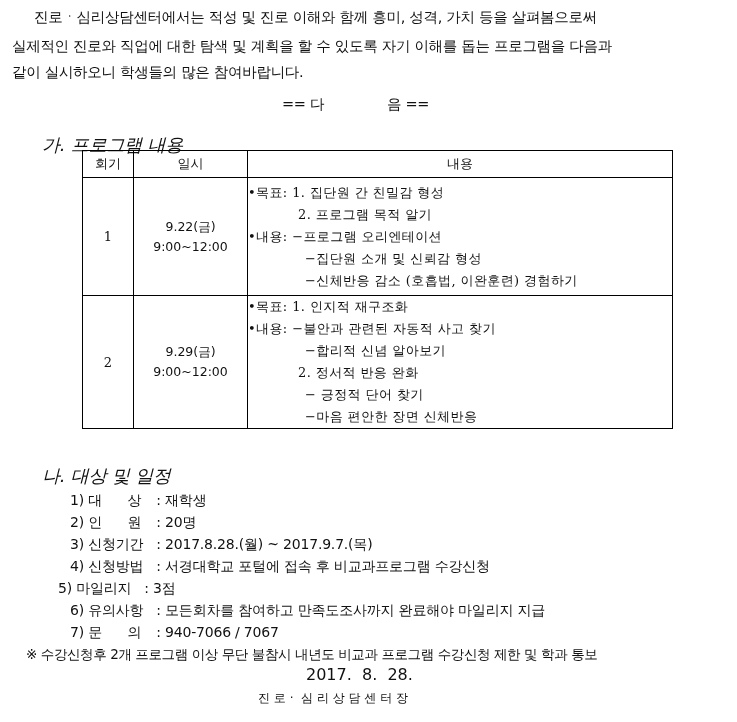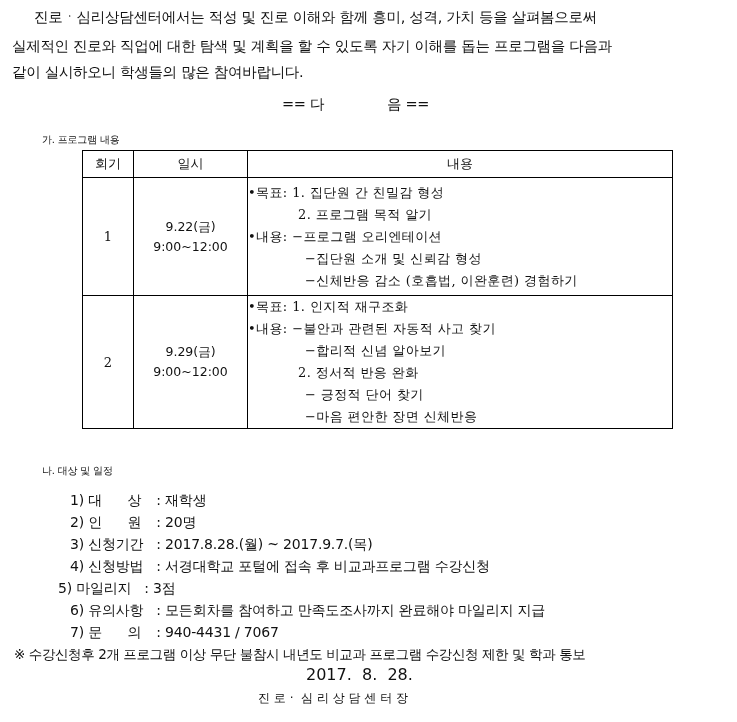--- a/index.html
+++ b/index.html
@@ -3,21 +3,21 @@
 <meta charset="utf-8">
 <style>
   html, body { margin: 0; padding: 0; background: #ffffff; }
   body {
     width: 737px; height: 722px; position: relative; overflow: hidden;
     font-family: "DejaVu Sans", "Liberation Sans", sans-serif;
     color: #111;
   }
   .abs { position: absolute; white-space: nowrap; }
   .intro { font-size: 14.5px; letter-spacing: -0.3px; }
-  .sec { font-size: 10px; letter-spacing: -0.2px; }
+  .sec { font-size: 18px; letter-spacing: -0.2px; font-style: italic; }
   table.prog {
     position: absolute; left: 82px; top: 150px; width: 591px;
     border-collapse: collapse; table-layout: fixed;
     font-size: 12.5px;
   }
   table.prog td, table.prog th {
     border: 1px solid #000; padding: 0; vertical-align: middle;
   }
   table.prog th { font-weight: normal; height: 26px; text-align: center; font-size: 13px; }
   .col-no { width: 51px; }
@@ -109,19 +109,19 @@
 <div class="abs list" style="left:58px; top:580px;">
   <span style="display:inline-block; width:82px; white-space:pre;">5) 마일리지</span>
   <span>: 3점</span>
 </div>
 <div class="abs list" style="left:70px; top:602px;">
   <span style="display:inline-block; width:82px; white-space:pre;">6) 유의사항</span>
   <span>: 모든회차를 참여하고 만족도조사까지 완료해야 마일리지 지급</span>
 </div>
 <div class="abs list" style="left:70px; top:624px;">
   <span style="display:inline-block; width:82px; white-space:pre;">7) 문      의</span>
-  <span>: 940-4431 / 7067</span>
+  <span>: 940-7066 / 7067</span>
 </div>
 
-<div class="abs list" style="left:14px; top:646px; font-size:13.5px; letter-spacing:-0.4px;">※ 수강신청후 2개 프로그램 이상 무단 불참시 내년도 비교과 프로그램 수강신청 제한 및 학과 통보</div>
+<div class="abs list" style="left:26px; top:646px; font-size:13.5px; letter-spacing:-0.4px;">※ 수강신청후 2개 프로그램 이상 무단 불참시 내년도 비교과 프로그램 수강신청 제한 및 학과 통보</div>
 
 <div class="abs" style="left:306px; top:665px; font-size:16px; white-space:pre;">2017.  8.  28.</div>
 <div class="abs" style="left:258px; top:690px; font-size:12px; white-space:pre;">진 로 ·  심 리 상 담 센 터 장</div>
 
 </body></html>

